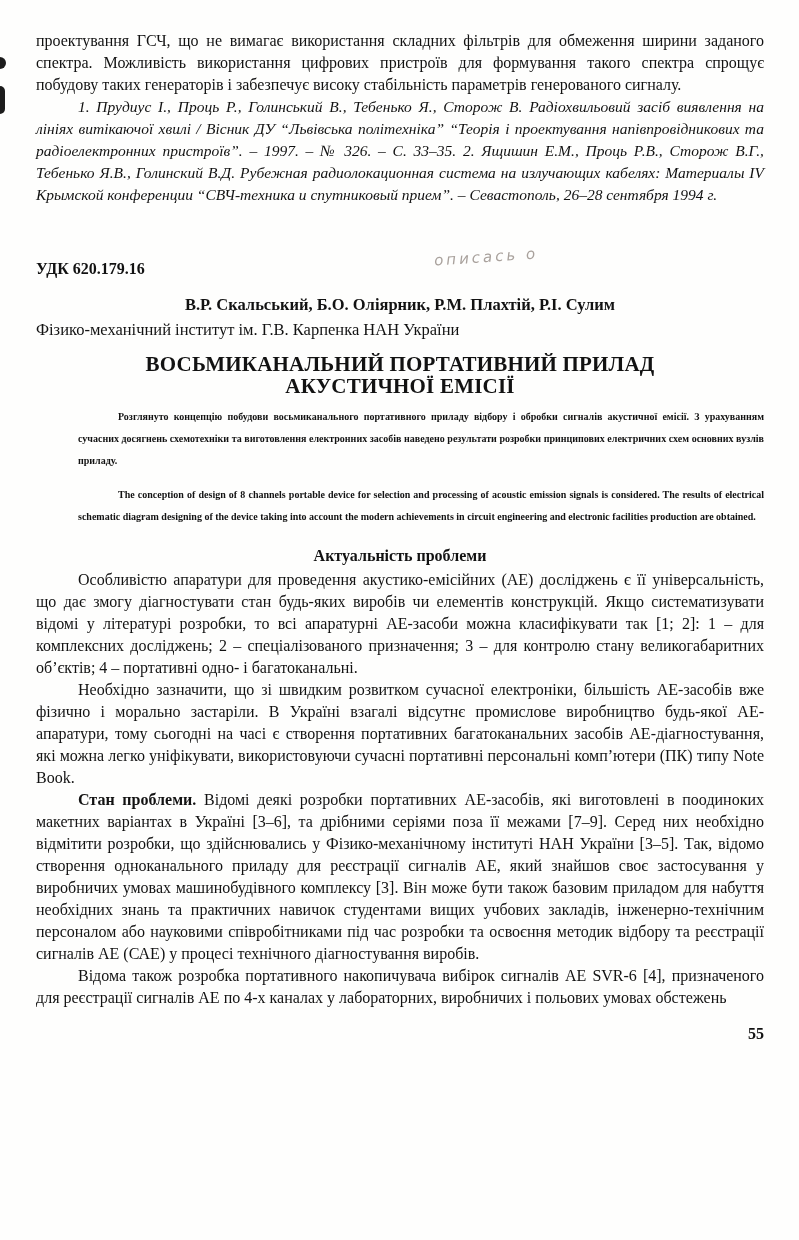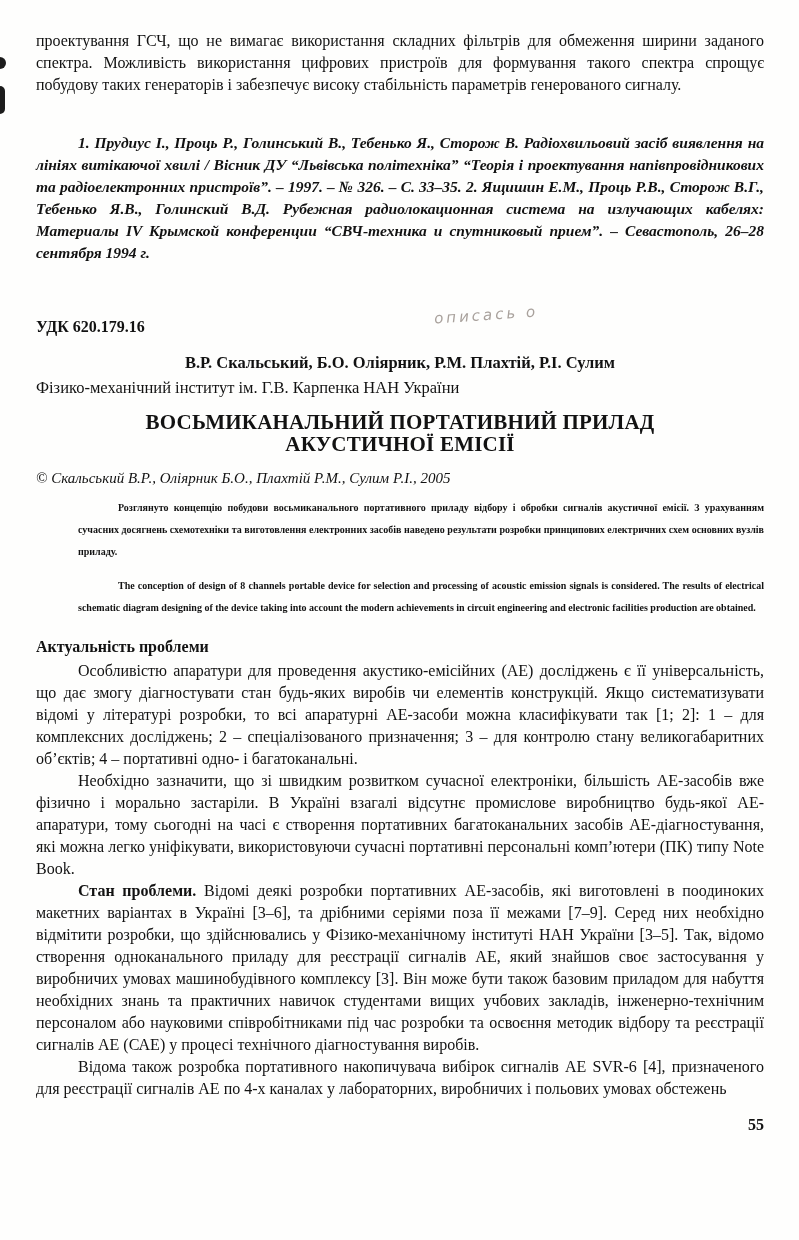--- a/index.html
+++ b/index.html
@@ -13,23 +13,22 @@
     font-family:"Liberation Serif","DejaVu Serif",serif;
     color:#121212;
     overflow:hidden;
   }
   .body-text {
     font-size:16px; line-height:22px;
     text-align:justify; text-indent:42px;
   }
   .no-indent { text-indent:0; }
   .references {
-    margin-top:36px;
     font-size:15.5px; line-height:22px;
-    font-style:italic; font-weight:700;
+    font-style:italic; font-weight:400;
     text-align:justify; text-indent:42px;
   }
   .udc-row { position:relative; margin-top:54px; height:22px; }
   .udc { font-weight:bold; font-size:16px; }
   .handwritten {
     position:absolute; left:398px; top:-12px;
     font-family:"DejaVu Sans",sans-serif;
     font-style:italic; font-size:15px;
     color:#948b85; opacity:.8;
     transform:rotate(-4deg);
@@ -39,21 +38,21 @@
   .authors { margin-top:12px; text-align:center; font-weight:bold; font-size:16.5px; line-height:22px; }
   .affiliation { margin-top:3px; text-align:left; font-size:16.5px; line-height:22px; }
   .title { margin-top:12px; text-align:center; font-size:21px; line-height:22px; font-weight:bold; letter-spacing:.2px; }
   .copyright { margin-top:13px; font-style:italic; font-size:15px; line-height:20px; }
   .abstract {
     margin:9px 0 0 42px;
     font-weight:bold; font-size:10px; line-height:22px;
     text-align:justify; text-indent:40px;
   }
   .abstract-en { margin-top:12px; }
-  .section-heading { margin-top:17px; text-align:left; font-size:16px; font-weight:bold; line-height:22px; }
+  .section-heading { margin-top:17px; text-align:center; font-size:16px; font-weight:bold; line-height:22px; }
   .section-heading + .body-text { margin-top:2px; }
   .lead { font-weight:bold; }
   .page-number { margin-top:16px; text-align:right; font-weight:bold; font-size:16px; }
   .artifact { position:absolute; background:#1c1c1c; }
   .artifact-1 { left:0; top:57px; width:6px; height:12px; border-radius:0 6px 6px 0; }
   .artifact-2 { left:0; top:86px; width:5px; height:28px; border-radius:0 5px 5px 0; }
 </style>
 </head>
 <body>
 
@@ -71,21 +70,20 @@
   </div>
 
   <p class="authors">В.Р. Скальський, Б.О. Оліярник, Р.М. Плахтій, Р.І. Сулим</p>
   <p class="affiliation">Фізико-механічний інститут ім. Г.В. Карпенка НАН України</p>
 
   <h1 class="title">
     <span>ВОСЬМИКАНАЛЬНИЙ ПОРТАТИВНИЙ ПРИЛАД</span><br>
     <span>АКУСТИЧНОЇ ЕМІСІЇ</span>
   </h1>
 
-  <p class="copyright">© Скальський В.Р., Оліярник Б.О., Плахтій Р.М., Сулим Р.І., 2005</p>
 
   <p class="abstract">Розглянуто концепцію побудови восьмиканального портативного приладу відбору і обробки сигналів акустичної емісії. З урахуванням сучасних досягнень схемотехніки та виготовлення електронних засобів наведено результати розробки принципових електричних схем основних вузлів приладу.</p>
   <p class="abstract abstract-en">The conception of design of 8 channels portable device for selection and processing of acoustic emission signals is considered. The results of electrical schematic diagram designing of the device taking into account the modern achievements in circuit engineering and electronic facilities production are obtained.</p>
 
   <h2 class="section-heading">Актуальність проблеми</h2>
 
   <p class="body-text">Особливістю апаратури для проведення акустико-емісійних (АЕ) досліджень є її універсальність, що дає змогу діагностувати стан будь-яких виробів чи елементів конструкцій. Якщо систематизувати відомі у літературі розробки, то всі апаратурні АЕ-засоби можна класифікувати так [1; 2]: 1 – для комплексних досліджень; 2 – спеціалізованого призначення; 3 – для контролю стану великогабаритних об’єктів; 4 – портативні одно- і багатоканальні.</p>
   <p class="body-text">Необхідно зазначити, що зі швидким розвитком сучасної електроніки, більшість АЕ-засобів вже фізично і морально застаріли. В Україні взагалі відсутнє промислове виробництво будь-якої АЕ-апаратури, тому сьогодні на часі є створення портативних багатоканальних засобів АЕ-діагностування, які можна легко уніфікувати, використовуючи сучасні портативні персональні комп’ютери (ПК) типу Note Book.</p>
   <p class="body-text"><span class="lead">Стан проблеми.</span><span> Відомі деякі розробки портативних АЕ-засобів, які виготовлені в поодиноких макетних варіантах в Україні [3–6], та дрібними серіями поза її межами [7–9]. Серед них необхідно відмітити розробки, що здійснювались у Фізико-механічному інституті НАН України [3–5]. Так, відомо створення одноканального приладу для реєстрації сигналів АЕ, який знайшов своє застосування у виробничих умовах машинобудівного комплексу [3]. Він може бути також базовим приладом для набуття необхідних знань та практичних навичок студентами вищих учбових закладів, інженерно-технічним персоналом або науковими співробітниками під час розробки та освоєння методик відбору та реєстрації сигналів АЕ (САЕ) у процесі технічного діагностування виробів.</span></p>
   <p class="body-text">Відома також розробка портативного накопичувача вибірок сигналів АЕ SVR-6 [4], призначеного для реєстрації сигналів АЕ по 4-х каналах у лабораторних, виробничих і польових умовах обстежень</p>

